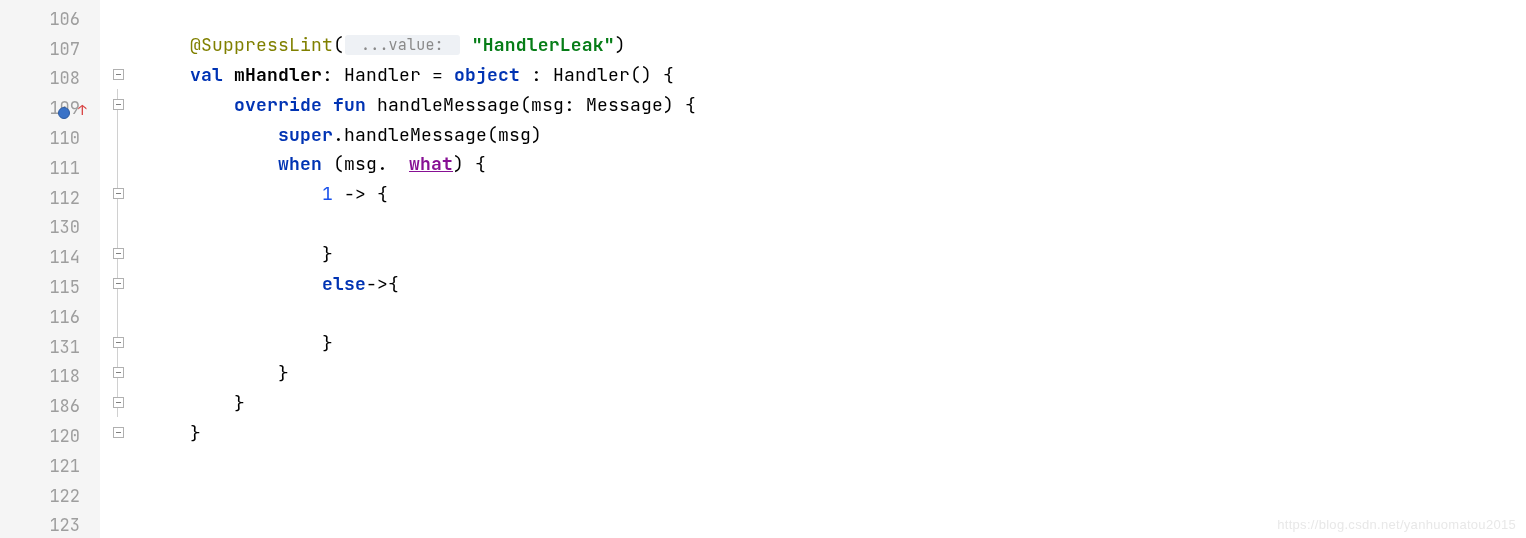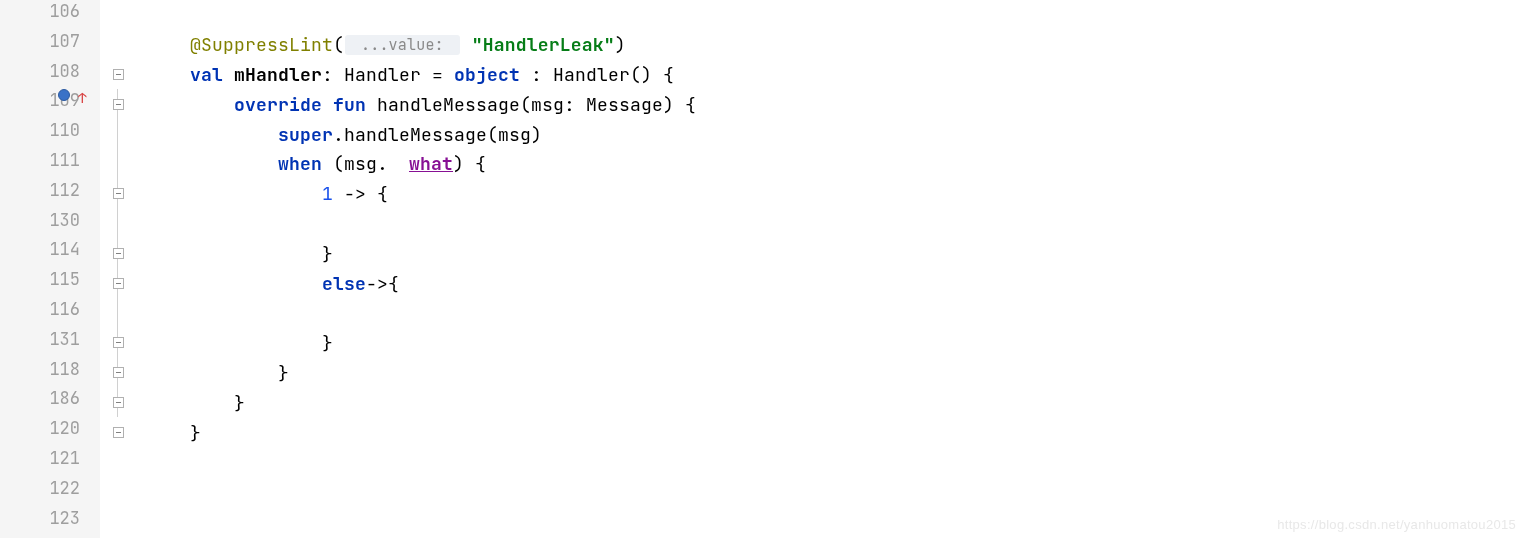--- a/index.html
+++ b/index.html
@@ -16,21 +16,21 @@
     .gutter {
       background: #f5f5f5;
       width: 100px;
       display: flex;
       flex-direction: column;
       user-select: none;
     }
     .gutter-row {
       height: 29.8px;
       display: flex;
-      align-items: flex-start;
+      align-items: flex-end;
       justify-content: flex-end;
       padding-right: 6px;
       position: relative;
     }
     .line-num {
       color: #9e9e9e;
       font-size: 17px;
       margin-right: 14px;
     }
     .breakpoint-icon {

